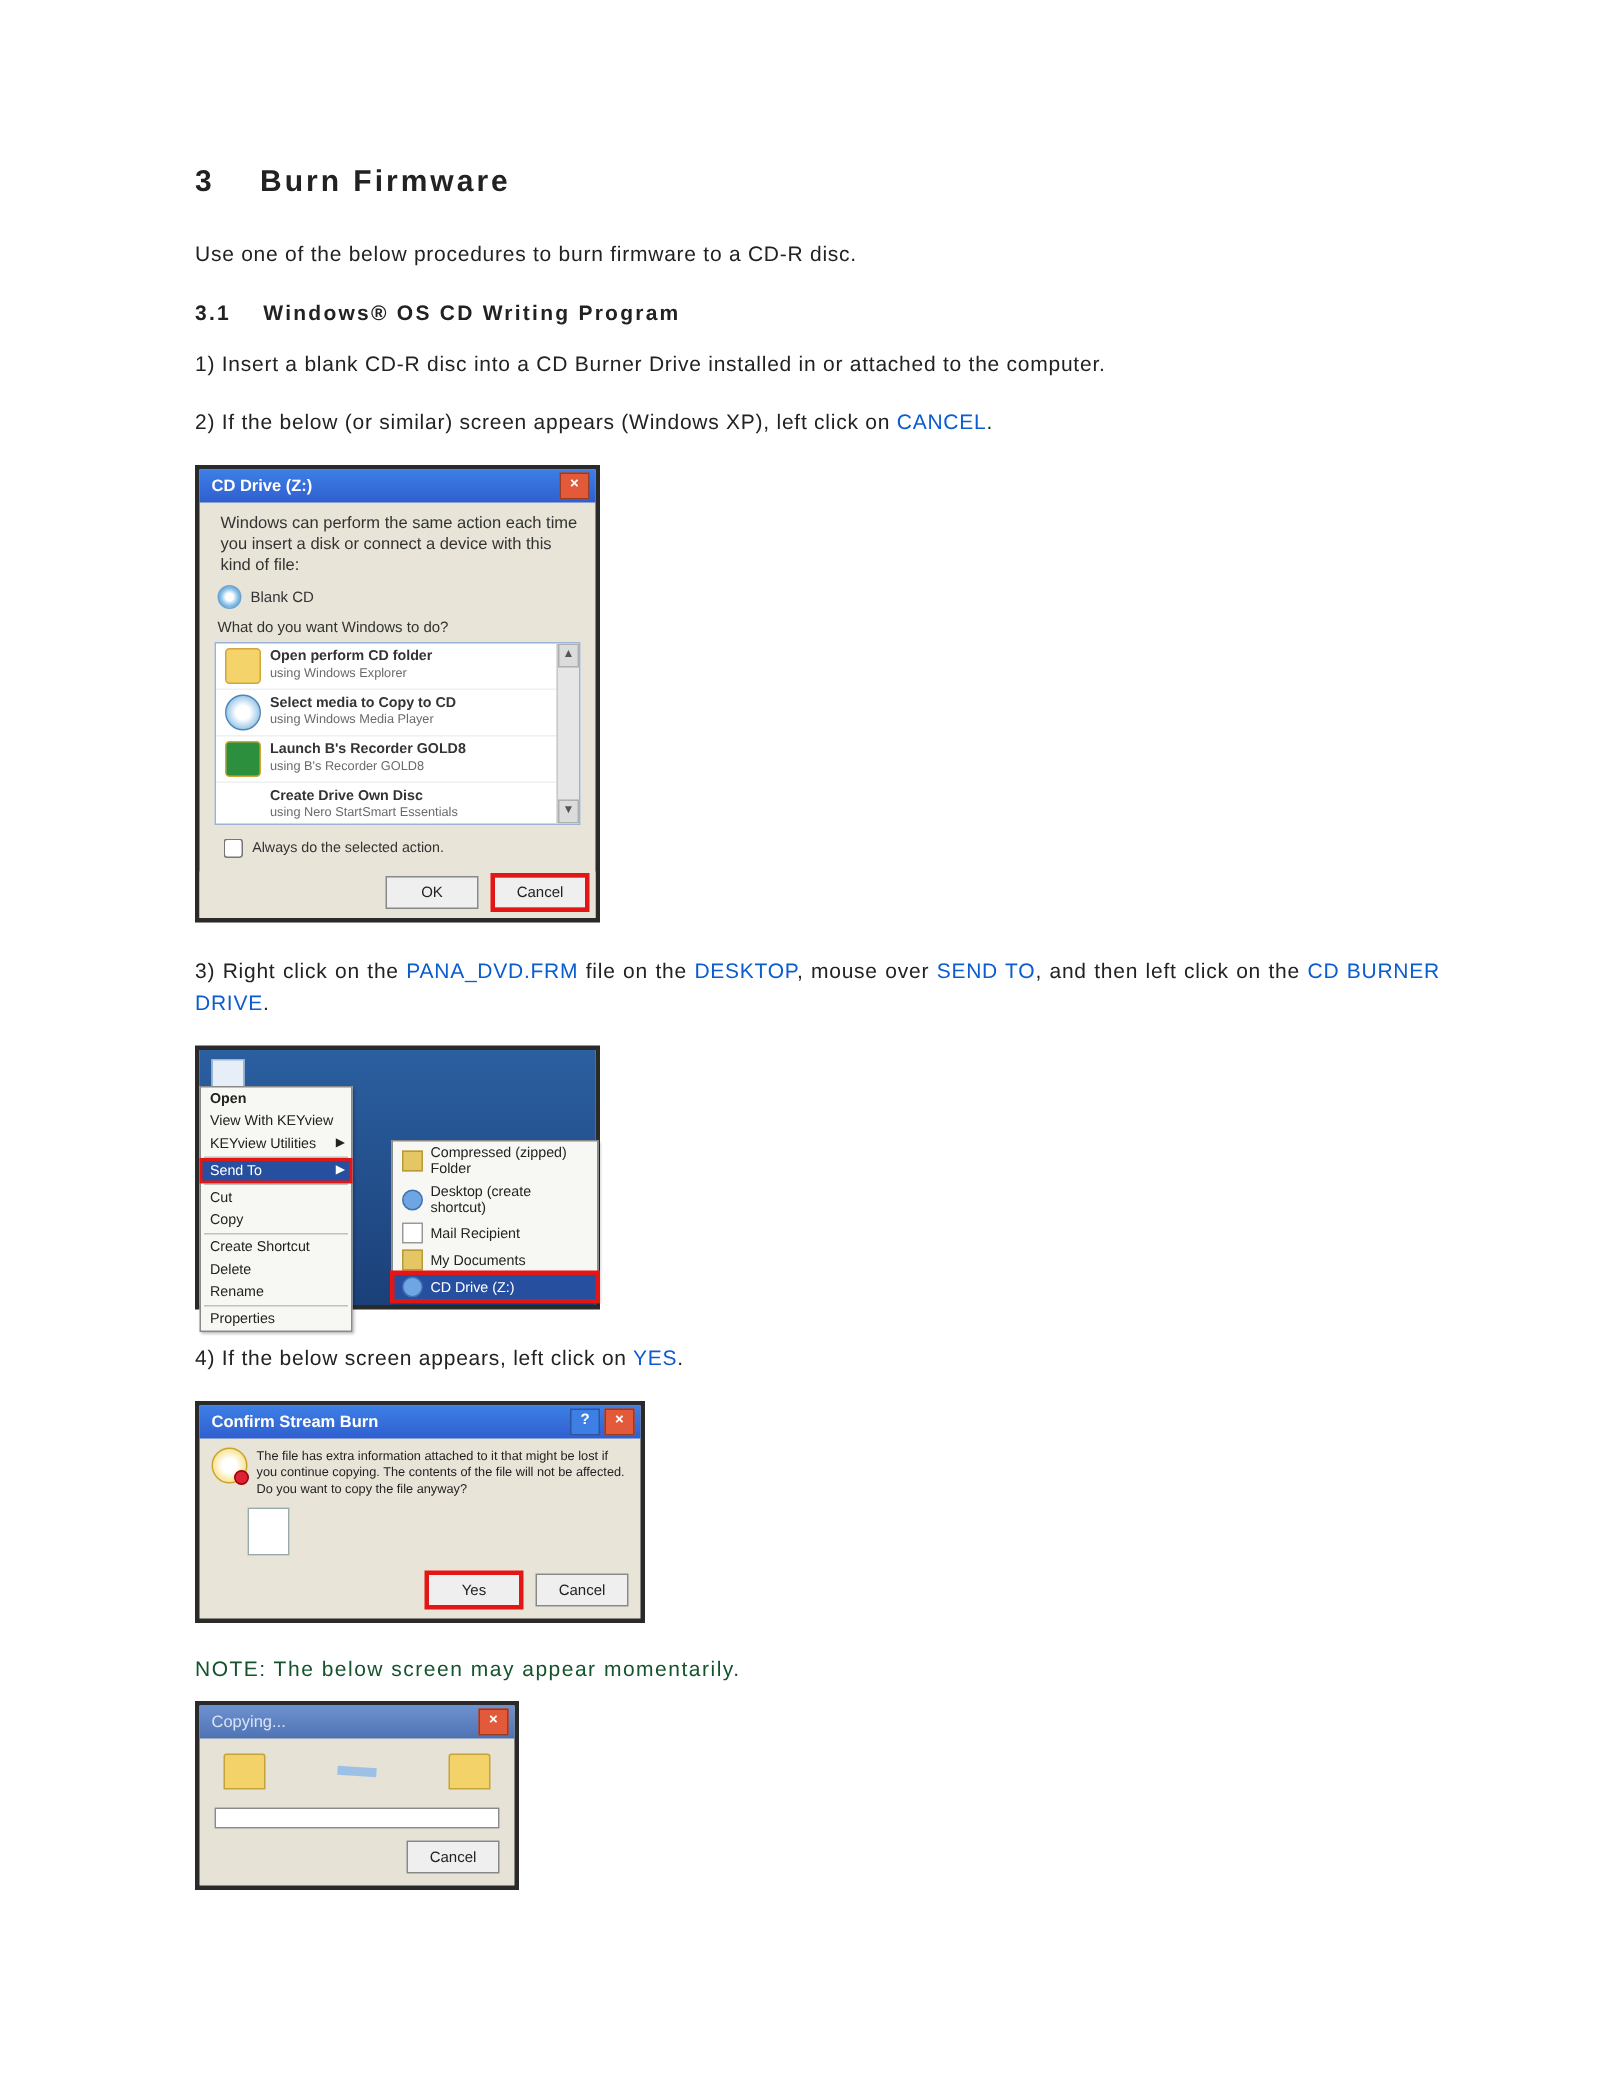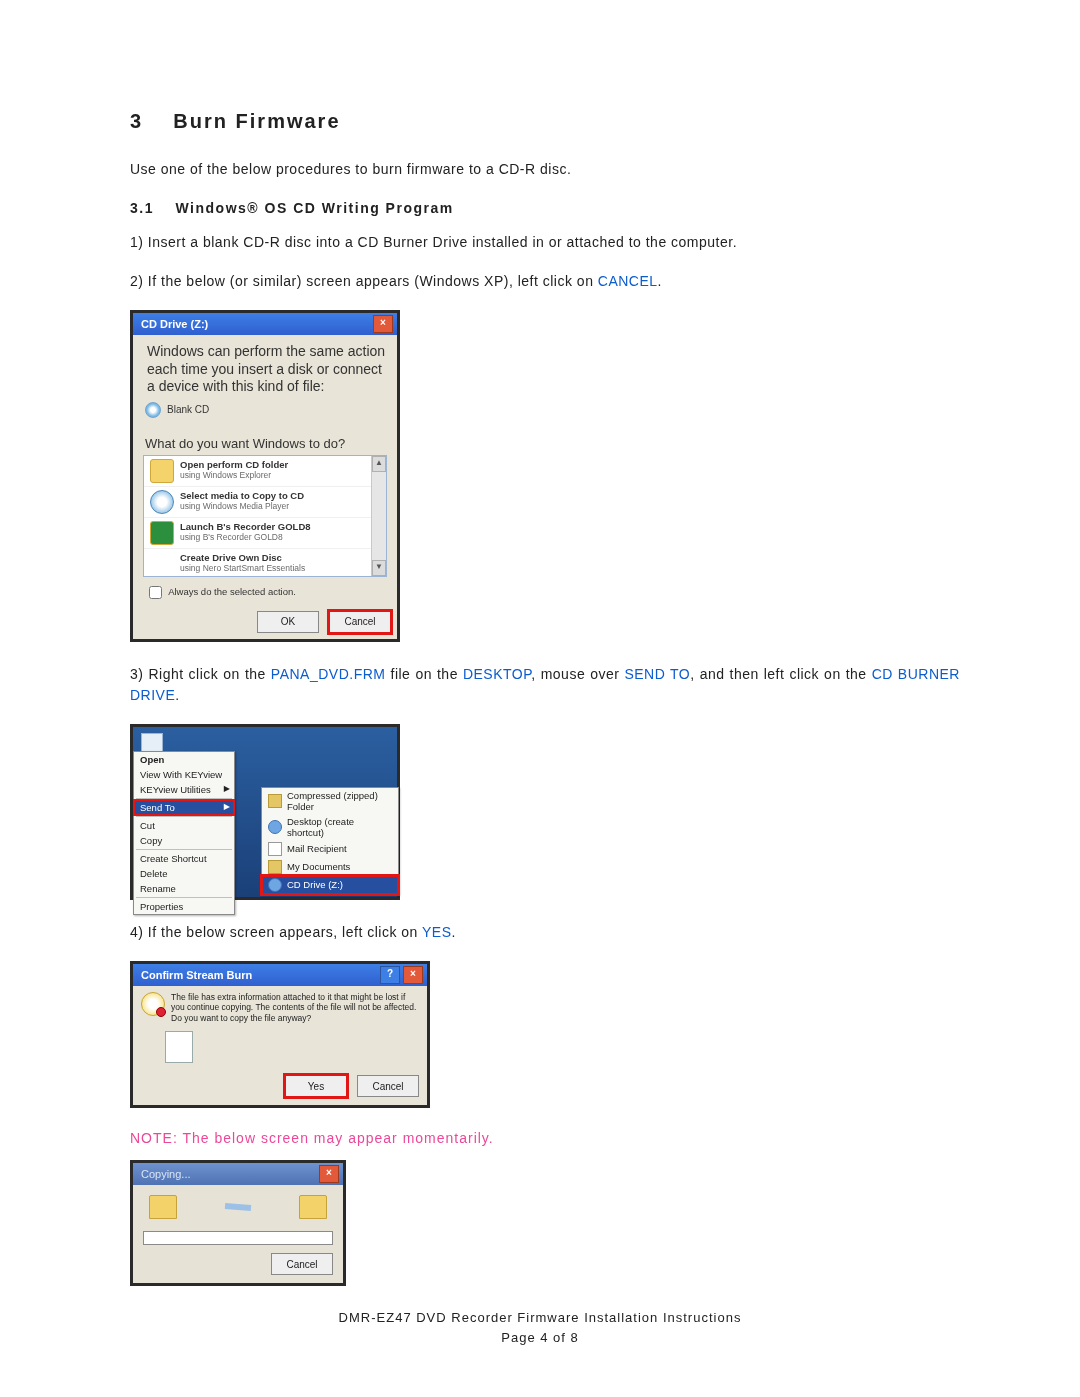--- a/index.html
+++ b/index.html
@@ -31,21 +31,21 @@
   }
   p.body-text.justify { text-align: justify; }
   .subsec-title {
     font-size: 14px;
     font-weight: bold;
     letter-spacing: 1.5px;
     margin: 20px 0 16px 0;
   }
   .link { color: #0b5ccf; }
   .note-red {
-    color: #ec4899;
+    color: #14532d;
     font-size: 14px;
     letter-spacing: 1px;
     margin: 22px 0 14px 0;
   }
   .footer {
     position: absolute;
     bottom: 50px;
     left: 0;
     width: 100%;
     text-align: center;
@@ -78,29 +78,29 @@
     width: 18px; height: 16px;
     background: #e35a3a;
     border: 1px solid #9c3a1f;
     text-align: center;
     color: #fff;
     font-size: 10px;
     line-height: 14px;
     font-weight: bold;
   }
   .shot1-body { padding: 8px 10px 2px 10px; color: #333; }
-  .shot1-msg { font-size: 14px; line-height: 1.25; margin-bottom: 6px; padding-left: 4px; }
+  .shot1-msg { font-size: 11px; line-height: 1.25; margin-bottom: 6px; padding-left: 4px; }
   .blankcd-row { display:flex; align-items:center; gap:6px; margin: 4px 0 6px 2px; }
   .cd-glyph {
     width:14px; height:14px; border-radius:50%;
     background: radial-gradient(circle, #fff 25%, #7fbce6 60%, #5b99d0 100%);
     border:1px solid #6fa4d1;
     flex:0 0 auto;
   }
-  .shot1-q { font-size: 13px; margin: 18px 0 4px 2px; }
+  .shot1-q { font-size: 10px; margin: 7px 0 4px 2px; }
   .options-box {
     background:#fff; border:1px solid #9bb4d6; height:120px;
     position:relative; overflow:hidden;
   }
   .options-box .scroll {
     position:absolute; right:0; top:0; bottom:0; width:14px;
     background:#e6e6e6; border-left:1px solid #c8c8c8;
   }
   .options-box .scroll .arrow {
     height:14px;background:#dcdcdc;border:1px solid #b0b0b0;
@@ -374,18 +374,14 @@
         <span class="paper-glyph"></span>
         <span class="folder-glyph"></span>
       </div>
       <div class="progress"></div>
       <div class="shot4-btn-row">
         <span class="xp-btn">Cancel</span>
       </div>
     </div>
   </div>
 
-  <div class="footer">
-    <div>DMR-EZ47 DVD Recorder Firmware Installation Instructions</div>
-    <div>Page 4 of 8</div>
-  </div>
 
 </div>
 
 </body></html>

